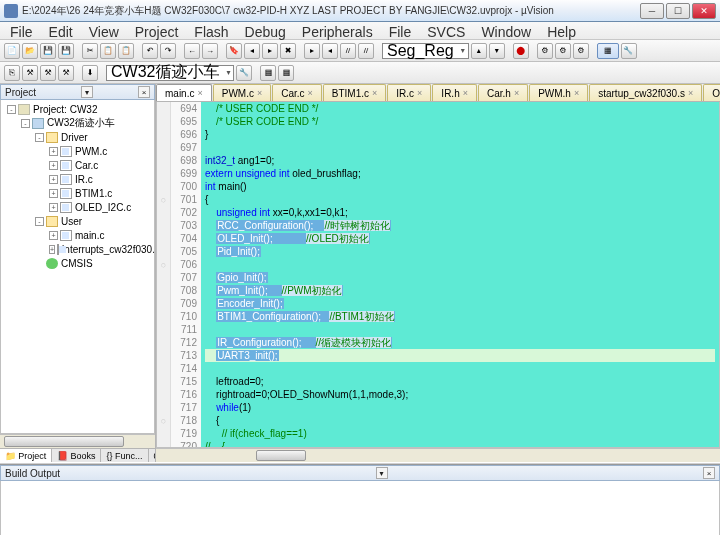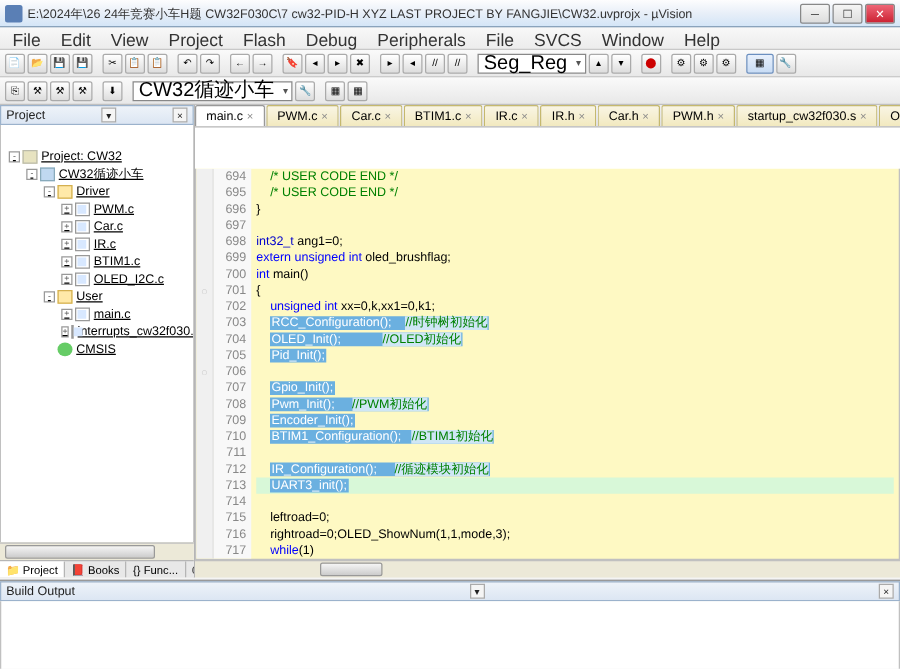--- a/index.html
+++ b/index.html
@@ -15,41 +15,41 @@
 .toolbar { height:22px; background:linear-gradient(#fafafa,#e8e8e8); border-bottom:1px solid #c0c0c0; display:flex; align-items:center; padding:0 4px; gap:2px; }
 .tbtn { width:16px; height:16px; background:linear-gradient(#fff,#ddd); border:1px solid #aaa; border-radius:2px; display:inline-flex; align-items:center; justify-content:center; font-size:8px; }
 .tbtn.sep { border:none; background:none; width:4px; }
 .tcombo { height:16px; background:#fff; border:1px solid #888; padding:0 14px 0 4px; font-size:16px; display:flex; align-items:center; position:relative; min-width:60px; }
 .tcombo::after { content:"▾"; position:absolute; right:3px; font-size:8px; color:#555; }
 .mainarea { height:378px; display:flex; background:#fff; }
 .panel { display:flex; flex-direction:column; }
 .panel-hdr { height:16px; background:linear-gradient(#eef3f9,#dce6f3); border:1px solid #9bb2cc; font-size:10px; padding:1px 4px; display:flex; align-items:center; color:#222; }
 .panel-hdr .x { margin-left:auto; width:12px; height:12px; border:1px solid #aaa; background:#f5f5f5; display:flex; align-items:center; justify-content:center; font-size:8px; }
 .project { width:156px; border-right:1px solid #b5b5b5; }
-.tree { flex:1; background:#fff; border:1px solid #c0c0c0; border-top:none; overflow:auto; padding:18px 0; font-size:10px;text-decoration:underline; }
+.tree { flex:1; background:#fff; border:1px solid #c0c0c0; border-top:none; overflow:auto; padding:2px 0; font-size:10px; }
 .tn { white-space:nowrap; display:flex; align-items:center; height:14px; padding-left:4px; }
 .tn .exp { width:9px; height:9px; border:1px solid #999; background:#fff; display:inline-flex; align-items:center; justify-content:center; font-size:7px; color:#555; margin-right:2px; }
 .tn .noexp { width:11px; display:inline-block; }
 .tn .ico { width:12px; height:11px; margin-right:3px; display:inline-block; }
 .ico-proj { background:#e7e3c0; border:1px solid #bba; }
 .ico-target { background:#c0d8f0; border:1px solid #8ab; }
 .ico-folder { background:#ffe9a8; border:1px solid #d4b050; }
 .ico-c { background:#fff; border:1px solid #999; position:relative; }
 .ico-c::after{content:"";position:absolute;left:1px;top:1px;width:7px;height:7px;background:#d8e8ff;}
 .ico-cmsis { background:#6c6; border-radius:50%; }
 .tn.d1{padding-left:6px}.tn.d2{padding-left:20px}.tn.d3{padding-left:34px}.tn.d4{padding-left:48px}
 .ptabs { height:14px; background:#e8e8e8; border-top:1px solid #b5b5b5; display:flex; font-size:9px; overflow:hidden; }
 .ptab { padding:1px 5px; border-right:1px solid #b5b5b5; display:flex; align-items:center; gap:2px; white-space:nowrap; }
 .ptab.active { background:#fff; }
 .editor { flex:1; display:flex; flex-direction:column; min-width:0; }
 .etabs { height:18px; background:linear-gradient(#f0f0f0,#e0e0e0); display:flex; overflow:hidden; font-size:10px; border-bottom:1px solid #b5b5b5; }
 .etab { padding:2px 8px; background:linear-gradient(#f9f5e4,#f2e9bf); border:1px solid #c5b86e; border-bottom:none; margin-right:1px; border-radius:2px 2px 0 0; display:flex; align-items:center; gap:3px; white-space:nowrap; }
 .etab.active { background:#fff; border-color:#999; }
 .etab .tx{font-size:9px;color:#888}
-.code { flex:1; display:flex; background:#fef9c3; border:1px solid #c0c0c0; border-top:none; overflow:hidden; font-family:Consolas,"Courier New",monospace;margin-top:33px; }
+.code { flex:1; display:flex; background:#5eead4; border:1px solid #c0c0c0; border-top:none; overflow:hidden; font-family:Consolas,"Courier New",monospace; }
 .bpcol { width:14px; background:#f0f0f0; border-right:1px solid #ddd; }
 .bp { height:13px; display:flex; align-items:center; justify-content:center; color:#ccc; font-size:9px; }
 .gutter { width:30px; background:#f8f8f8; text-align:right; padding:0 4px; color:#888; font-size:10px; line-height:13px; }
 .src { flex:1; padding:0 4px; font-size:10px; line-height:13px; white-space:pre; overflow:hidden; }
 .ln{height:13px;display:block}
 .kw{color:#0000ff}.cm{color:#008000}.ty{color:#0000cc}
 .hl{background:#6bb0e0;color:#fff;padding:0 1px}
 .hl .cm{color:#008000;background:#cfe6f5}
 .curline{background:#d8f8d8;display:inline-block;min-width:100%}
 .hscroll{height:14px;background:#ece9d8;border-top:1px solid #c0c0c0;position:relative}

